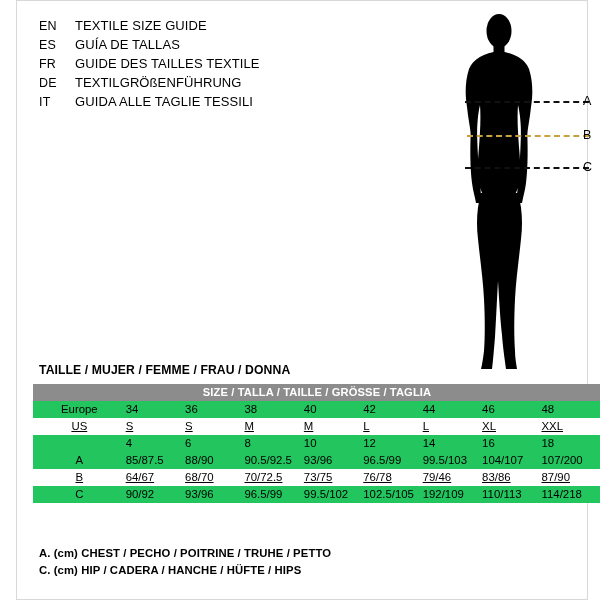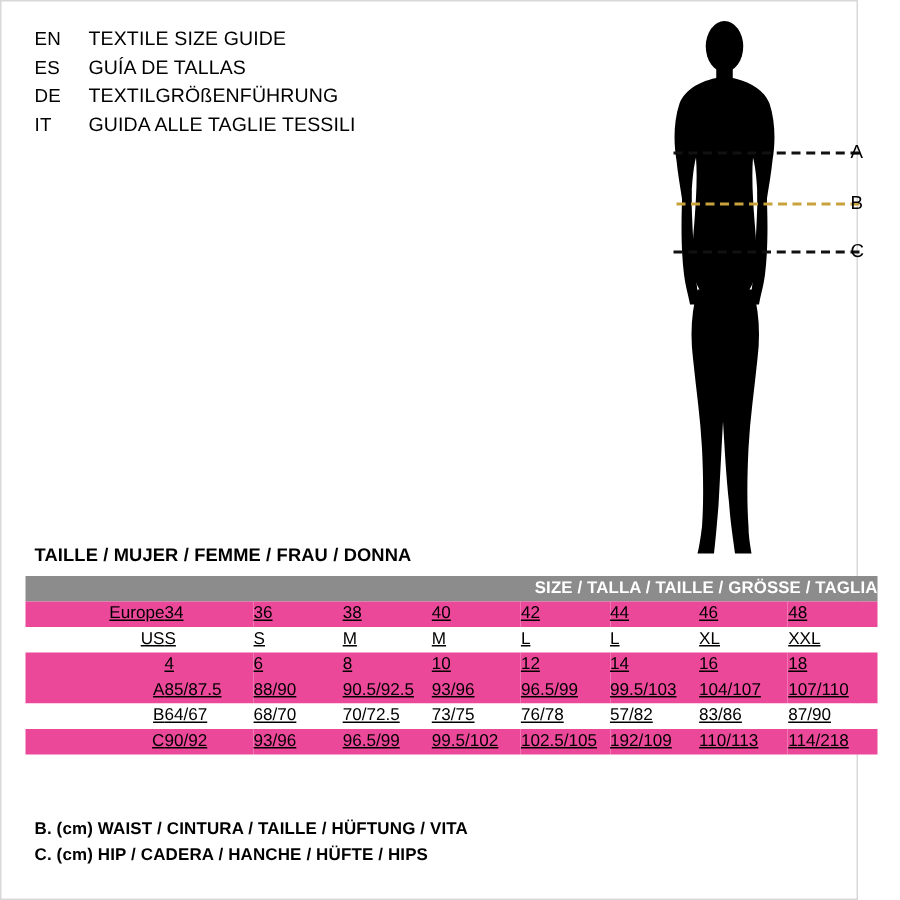--- a/index.html
+++ b/index.html
@@ -13,20 +13,21 @@
     font-family: "Liberation Sans", sans-serif;
     color: #000000;
     overflow: hidden;
   }
   .page {
     position: relative;
     width: 572px;
     height: 600px;
     box-sizing: border-box;
     border: 1px solid #d8d8d8;
+    margin-left: 16px;
   }
 
   
   .langs {
     position: absolute;
     left: 22px;
     top: 15px;
     width: 330px;
   }
   .lang-row {
@@ -93,25 +94,25 @@
     height: 17px;
     line-height: 17px;
   }
   .row-head td {
     background: #8c8c8c;
     color: #ffffff;
     font-weight: bold;
     font-size: 11.2px;
     letter-spacing: 0.1px;
   }
-  .row-shaded td { background: #ec4899; text-decoration: underline; }
+  .row-shaded td { background: #22c55e; }
   .row-plain td { background: #ffffff; text-decoration: underline; }
   .cell-label {
     padding-left: 6px;
-    text-align: right;
+    text-align: center;
     width: 92px;
   }
   .cell-val {
     text-align: left;
     width: 59px;
   }
 
   
   .notes {
     position: absolute;
@@ -132,20 +133,24 @@
 <div class="page">
 
   <div class="langs">
     <div class="lang-row">
       <div class="lang-code">EN</div>
       <div class="lang-text">TEXTILE SIZE GUIDE</div>
     </div>
     <div class="lang-row">
       <div class="lang-code">ES</div>
       <div class="lang-text">GUÍA DE TALLAS</div>
+    </div>
+    <div class="lang-row">
+      <div class="lang-code">FR</div>
+      <div class="lang-text">GUIDE DES TAILLES TEXTILE</div>
     </div>
     <div class="lang-row">
       <div class="lang-code">DE</div>
       <div class="lang-text">TEXTILGRÖßENFÜHRUNG</div>
     </div>
     <div class="lang-row">
       <div class="lang-code">IT</div>
       <div class="lang-text">GUIDA ALLE TAGLIE TESSILI</div>
     </div>
   </div>
@@ -257,47 +262,47 @@
 
       <tr class="row-shaded">
         <td class="cell-label">A</td>
         <td class="cell-val">85/87.5</td>
         <td class="cell-val">88/90</td>
         <td class="cell-val">90.5/92.5</td>
         <td class="cell-val">93/96</td>
         <td class="cell-val">96.5/99</td>
         <td class="cell-val">99.5/103</td>
         <td class="cell-val">104/107</td>
-        <td class="cell-val">107/110</td>
+        <td class="cell-val">107/200</td>
       </tr>
 
       <tr class="row-plain">
         <td class="cell-label">B</td>
         <td class="cell-val">64/67</td>
         <td class="cell-val">68/70</td>
         <td class="cell-val">70/72.5</td>
         <td class="cell-val">73/75</td>
         <td class="cell-val">76/78</td>
-        <td class="cell-val">57/82</td>
+        <td class="cell-val">79/46</td>
         <td class="cell-val">83/86</td>
         <td class="cell-val">87/90</td>
       </tr>
 
       <tr class="row-shaded">
         <td class="cell-label">C</td>
         <td class="cell-val">90/92</td>
         <td class="cell-val">93/96</td>
         <td class="cell-val">96.5/99</td>
         <td class="cell-val">99.5/102</td>
         <td class="cell-val">102.5/105</td>
         <td class="cell-val">192/109</td>
         <td class="cell-val">110/113</td>
         <td class="cell-val">114/218</td>
       </tr>
     </tbody>
   </table>
 
   <div class="notes">
-    <div class="note">B. (cm) WAIST / CINTURA / TAILLE / HÜFTUNG / VITA</div>
+    <div class="note">A. (cm) CHEST / PECHO / POITRINE / TRUHE / PETTO</div>
     <div class="note">C. (cm) HIP / CADERA / HANCHE / HÜFTE / HIPS</div>
   </div>
 
 </div>
 
 </body></html>

